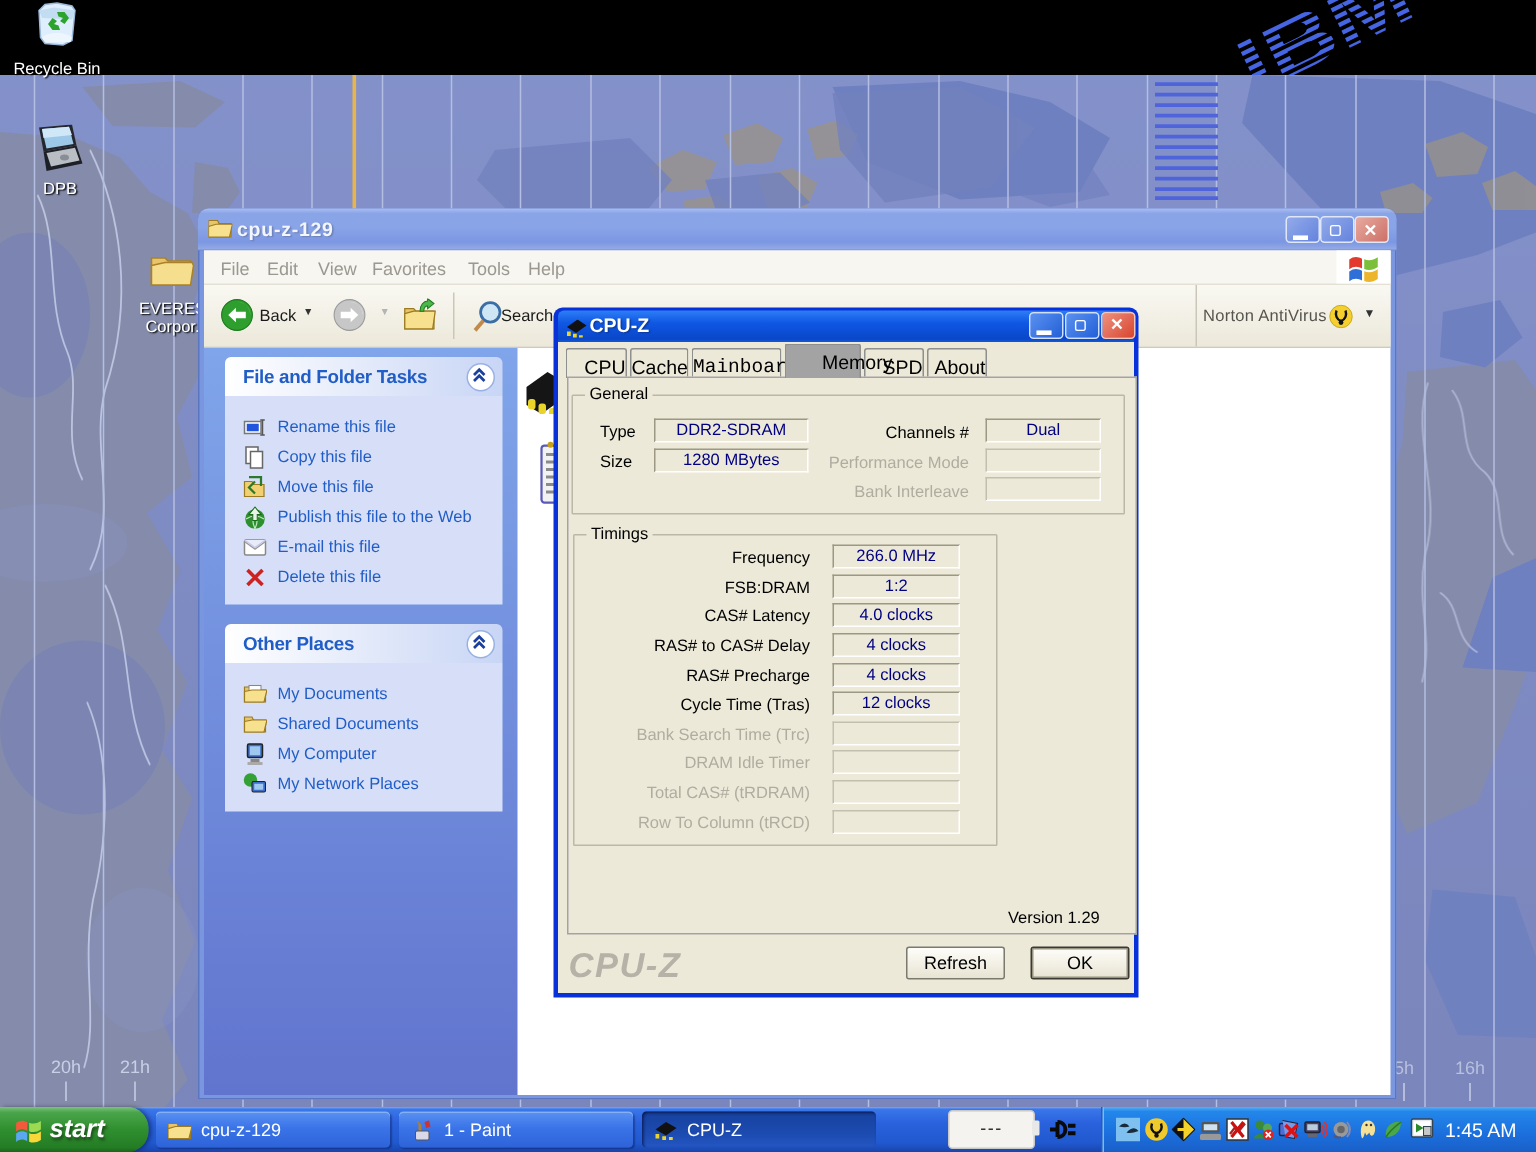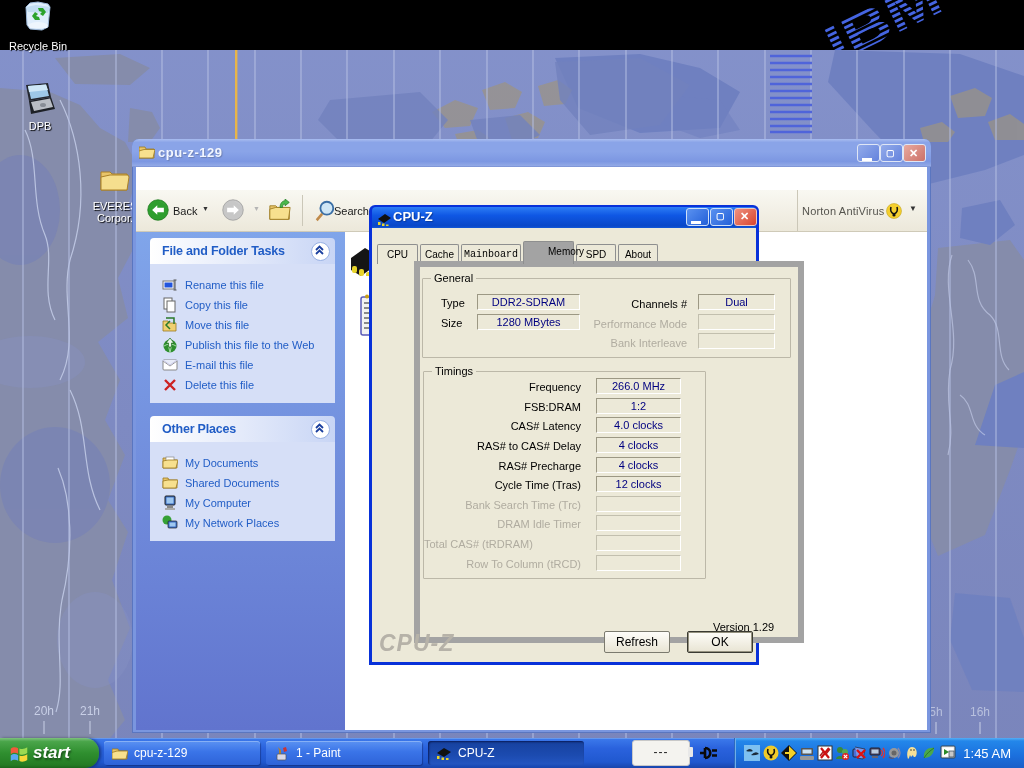--- a/index.html
+++ b/index.html
@@ -42,23 +42,23 @@
 .titem{height:20px;position:relative;}
 .titem .ic{position:absolute;left:0;top:0;width:16px;height:16px;}
 .titem .tx{position:absolute;left:23px;top:2px;color:#215dc6;font-size:11px;white-space:nowrap;}
 
 
 #cpuz{left:369px;top:205px;width:390px;height:460px;background:#0831d9;border-radius:6px 6px 0 0;}
 #cpuz .tbar{left:3px;top:2px;width:384px;height:21px;border-radius:4px 4px 0 0;
  background:linear-gradient(#2d7ef5 0%,#0f57e4 40%,#0947c8 90%,#1258d8 100%);}
 #cpuz .ttext{left:24px;top:4px;color:#fff;font-size:13px;font-weight:bold;text-shadow:1px 1px 1px #0a3a99;}
 #cpuz .body{left:3px;top:23px;width:384px;height:434px;background:#ece9d8;}
-.tab{position:absolute;top:4px;height:20px;background:#ece9d8;border:1px solid #8e8f8f;border-bottom:none;border-radius:2px 2px 0 0;color:#000;font-size:10px;text-align:center;padding-top:4px;box-sizing:border-box;margin-top:12px;}
+.tab{position:absolute;top:4px;height:20px;background:#ece9d8;border:1px solid #8e8f8f;border-bottom:none;border-radius:2px 2px 0 0;color:#000;font-size:13px;text-align:right;padding-top:4px;box-sizing:border-box;}
 .tab.act{top:1px;height:23px;background:#a3a3a3;z-index:3;padding-left:24px;}
-#tabpage{left:6px;top:33px;width:378px;height:370px;border:6px solid #a3a3a3;background:#ece9d8;margin-left:36px;}
+#tabpage{left:6px;top:23px;width:378px;height:370px;border:1px solid #a3a3a3;background:#ece9d8;}
 .grp{position:absolute;border:1px solid #bcb8a8;border-radius:1px;}
 .grp i{position:absolute;left:8px;top:-7px;background:#ece9d8;font-style:normal;font-size:11px;padding:0 3px;}
 .lab{position:absolute;font-size:11px;color:#000;white-space:nowrap;}
 .lab.dis{color:#b0aca0;}
 .vbox{position:absolute;background:#ece9d8;border:1px solid;border-color:#9c9884 #fff #fff #9c9884;
  color:#000080;font-size:11px;text-align:center;line-height:14px;}
 .vbox.dis{border-color:#c2bfae #fff #fff #c2bfae;}
 .btn{position:absolute;background:linear-gradient(#fefdf9,#e8e4d3);border:1px solid #7b7a6e;border-radius:2px;font-size:12px;text-align:center;color:#000;}
 
 #taskbar{left:0;top:738px;width:1024px;height:30px;
@@ -245,20 +245,36 @@
  <div class="wbtn min abs" style="right:51px;">
       <span style="left:4px;top:7px;font-size:10px;">▬</span>
     </div>
  <div class="wbtn max abs" style="right:28px;">
       <span style="left:5px;top:3px;font-size:9px;">▢</span>
     </div>
  <div class="wbtn cls abs" style="right:5px;">
       <span style="left:5px;top:2px;font-size:11px;">✕</span>
     </div>
  <div class="inner abs">
+  <div class="menub abs">
+   <b style="left:11px;">File</b>
+        <b style="left:42px;">Edit</b>
+        <b style="left:76px;">View</b>
+   <b style="left:112px;">Favorites</b>
+        <b style="left:176px;">Tools</b>
+        <b style="left:216px;">Help</b>
+   <div class="flag abs">
+    <svg width="24" height="22" viewBox="0 0 23 22" style="position:absolute;left:6px;top:0px;">
+     <path d="M2,6 C5,3.5 8,4 10.5,5.5 L10.5,12 C8,10.5 5,10 2,12.5 Z" fill="#e23b2e"></path>
+     <path d="M12,5.8 C15,7 18,6.5 21,4.5 L21,11 C18,13 15,13.5 12,12.3 Z" fill="#7bbf3a"></path>
+     <path d="M2,14 C5,11.5 8,12 10.5,13.5 L10.5,20 C8,18.5 5,18 2,20.5 Z" fill="#2f6fd8"></path>
+     <path d="M12,13.8 C15,15 18,14.5 21,12.5 L21,19 C18,21 15,21.5 12,20.3 Z" fill="#edb52c"></path>
+    </svg>
+   </div>
+  </div>
   <div class="toolb abs">
    <svg width="22" height="22" viewBox="0 0 30 30" style="position:absolute;left:11px;top:9px;">
     <circle cx="15" cy="15" r="14" fill="#2e9e2e"></circle>
     <circle cx="15" cy="15" r="14" fill="none" stroke="#1d7a1d" stroke-width="1"></circle>
     <path d="M15,3 A12,12 0 0,1 27,15 A14,11 0 0,0 15,3" fill="#7fd27f" opacity="0.8"></path>
     <path d="M7,15 L14,8.5 14,12 23,12 23,18 14,18 14,21.5 Z" fill="#fff"></path>
    </svg>
    <span style="position:absolute;left:37px;top:15px;font-size:11px;color:#1a1a1a;">Back</span>
    <span style="position:absolute;left:66px;top:15px;font-size:7px;color:#333;">▼</span>
    <svg width="22" height="22" viewBox="0 0 30 30" style="position:absolute;left:86px;top:9px;">
@@ -473,21 +489,21 @@
     <div class="lab" style="left:0px;top:68px;width:157px;text-align:right;">RAS# to CAS# Delay</div>
           <div class="vbox" style="left:172px;top:65px;width:83px;height:14px;">4 clocks</div>
     <div class="lab" style="left:0px;top:88px;width:157px;text-align:right;">RAS# Precharge</div>
           <div class="vbox" style="left:172px;top:85px;width:83px;height:14px;">4 clocks</div>
     <div class="lab" style="left:0px;top:107px;width:157px;text-align:right;">Cycle Time (Tras)</div>
           <div class="vbox" style="left:172px;top:104px;width:83px;height:14px;">12 clocks</div>
     <div class="lab dis" style="left:0px;top:127px;width:157px;text-align:right;">Bank Search Time (Trc)</div>
           <div class="vbox dis" style="left:172px;top:124px;width:83px;height:14px;"></div>
     <div class="lab dis" style="left:0px;top:146px;width:157px;text-align:right;">DRAM Idle Timer</div>
           <div class="vbox dis" style="left:172px;top:143px;width:83px;height:14px;"></div>
-    <div class="lab dis" style="left:0px;top:166px;width:157px;text-align:left;">Total CAS# (tRDRAM)</div>
+    <div class="lab dis" style="left:0px;top:166px;width:157px;text-align:right;">Total CAS# (tRDRAM)</div>
           <div class="vbox dis" style="left:172px;top:163px;width:83px;height:14px;"></div>
     <div class="lab dis" style="left:0px;top:186px;width:157px;text-align:right;">Row To Column (tRCD)</div>
           <div class="vbox dis" style="left:172px;top:183px;width:83px;height:14px;"></div>
    </div>
    <div class="lab" style="left:293px;top:354px;">Version 1.29</div>
   </div>
   <div class="abs" style="left:7px;top:402px;font-size:23px;font-weight:bold;font-style:italic;color:#b6b2a8;letter-spacing:1px;">CPU-Z</div>
   <div class="btn" style="left:232px;top:403px;width:64px;height:20px;line-height:20px;">Refresh</div>
   <div class="btn" style="left:315px;top:403px;width:64px;height:20px;line-height:20px;border:1px solid #3a3a32;box-shadow:inset 0 0 0 1px #95927f;">OK</div>
  </div>

